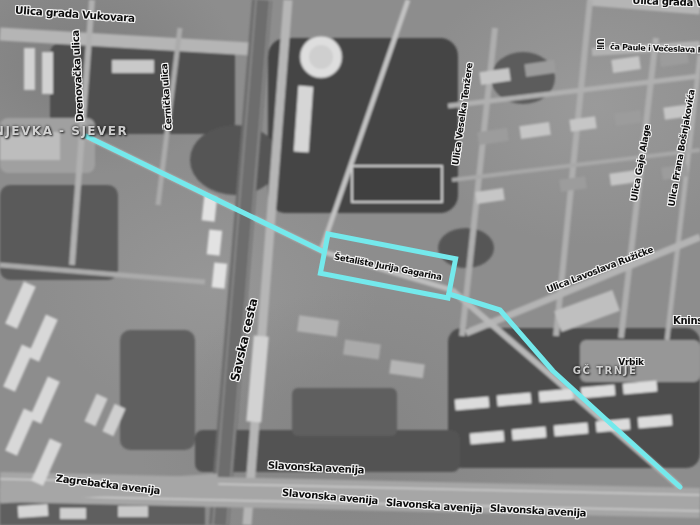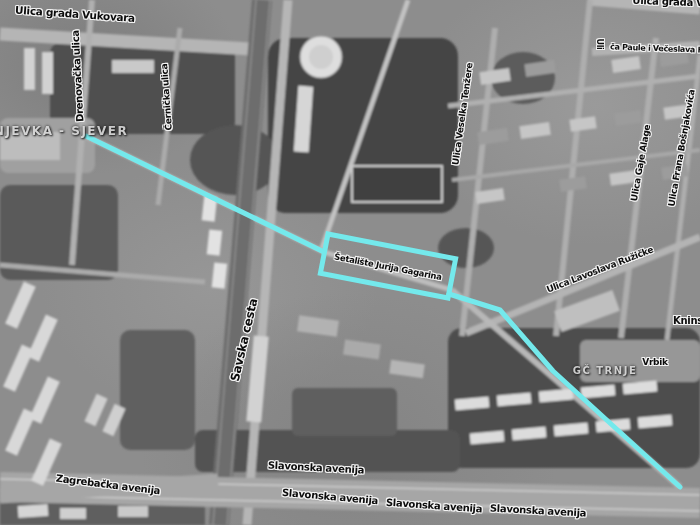--- a/index.html
+++ b/index.html
@@ -165,21 +165,21 @@
       <div class="street-label" style="left: 599px; top: 44px; font-size: 8px; --r: 90deg;">Uli</div>
       <div class="street-label" style="left: 657px; top: 49px; font-size: 8px; --r: 2deg;">ča Paule i Večeslava H</div>
       <div class="street-label" style="left: 78px; top: 76px; font-size: 10px; --r: -93deg;">Drenovačka ulica</div>
       <div class="street-label" style="left: 167px; top: 97px; font-size: 9px; --r: -94deg;">Černička ulica</div>
       <div class="street-label" style="left: 463px; top: 114px; font-size: 9px; --r: -82deg;">Ulica Veselka Tenžere</div>
       <div class="street-label" style="left: 641px; top: 163px; font-size: 9px; --r: -80deg;">Ulica Gaje Alage</div>
       <div class="street-label" style="left: 682px; top: 148px; font-size: 9px; --r: -80deg;">Ulica Frana Bošnjakovića</div>
       <div class="street-label" style="left: 244px; top: 340px; font-size: 12px; --r: -77deg;">Savska cesta</div>
       <div class="street-label" style="left: 600px; top: 270px; font-size: 9px; --r: -21deg;">Ulica Lavoslava Ružičke</div>
       <div class="street-label" style="left: 688px; top: 321px; font-size: 10px; --r: 0deg;">Knins</div>
-      <div class="street-label" style="left: 631px; top: 362px; font-size: 9px; margin-left: 24px; --r: 0deg;">Vrbik</div>
+      <div class="street-label" style="left: 631px; top: 362px; font-size: 9px; --r: 0deg;">Vrbik</div>
       <div class="street-label" style="left: 108px; top: 485px; font-size: 10px; --r: 7deg;">Zagrebačka avenija</div>
       <div class="street-label" style="left: 316px; top: 468px; font-size: 10px; --r: 3deg;">Slavonska avenija</div>
       <div class="street-label" style="left: 330px; top: 497px; font-size: 10px; --r: 5deg;">Slavonska avenija</div>
       <div class="street-label" style="left: 434px; top: 506px; font-size: 10px; --r: 4deg;">Slavonska avenija</div>
       <div class="street-label" style="left: 538px; top: 511px; font-size: 10px; --r: 3deg;">Slavonska avenija</div>
       <div class="district-label" style="left: 56px; top: 131px; font-size: 12px; --r: 0deg;">ŠNJEVKA - SJEVER</div>
       <div class="district-label" style="left: 605px; top: 371px; font-size: 10px; --r: 0deg;">GČ TRNJE</div>
       <div class="street-label" style="left: 388px; top: 267px; font-size: 8.5px; --r: 11deg;">Šetalište Jurija Gagarina</div>
     </div>
 

